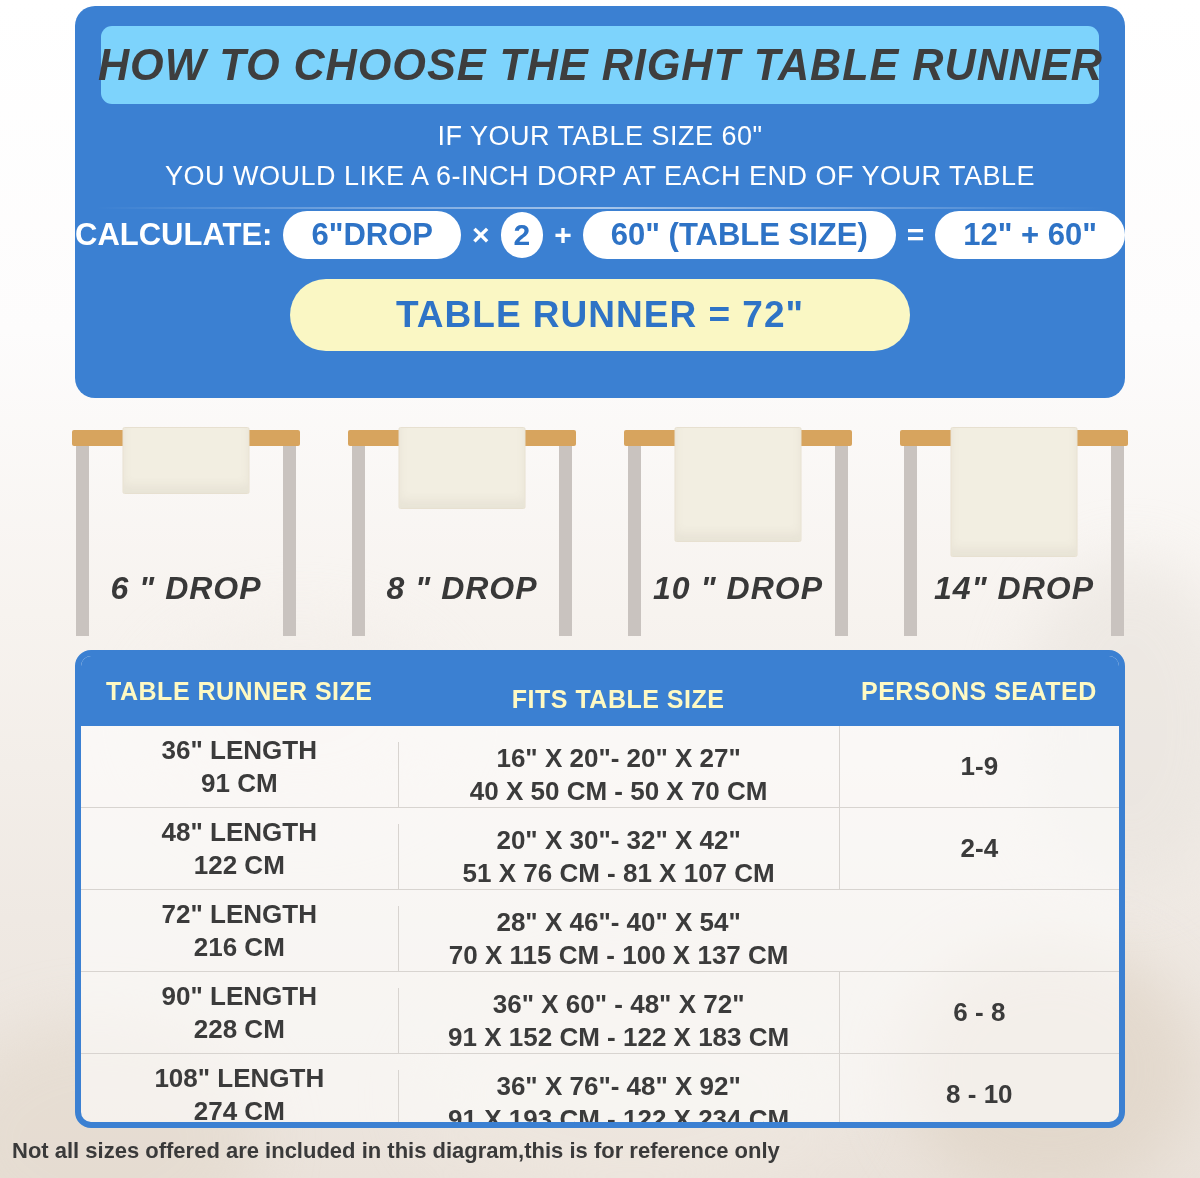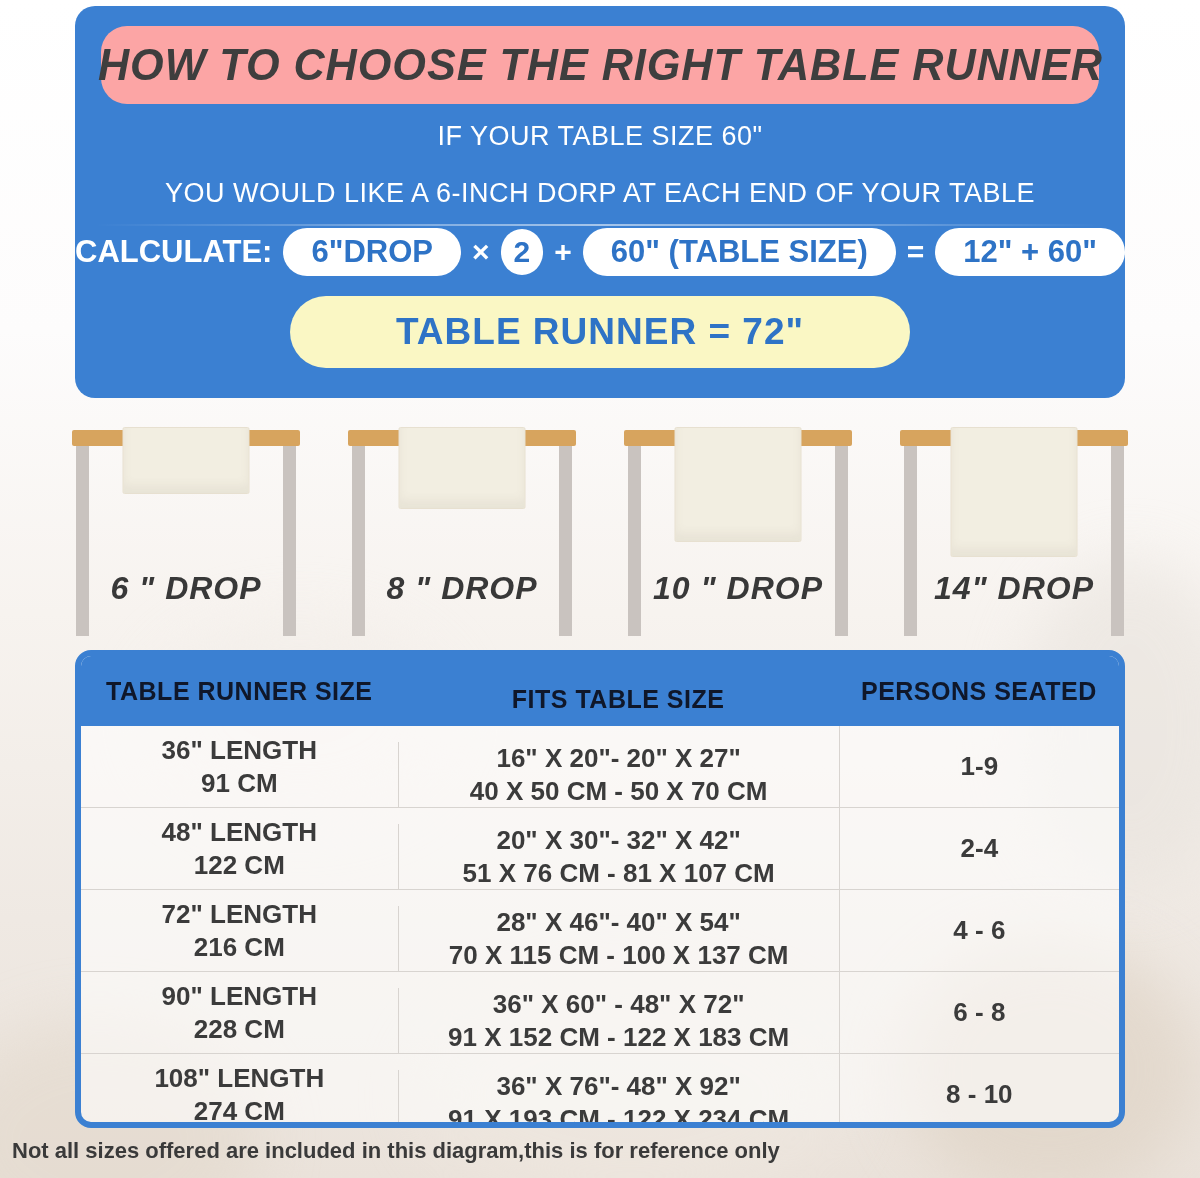--- a/index.html
+++ b/index.html
@@ -16,32 +16,32 @@
   .blob-3{left:1020px;top:560px;width:220px;height:330px;background:#e8e3dd;opacity:.6;}
   .blob-4{left:420px;top:980px;width:420px;height:230px;background:#efe8e0;opacity:.5;}
   .blob-5{left:150px;top:620px;width:300px;height:200px;background:#f2ede8;opacity:.6;}
 
   
   .top-panel{
     position:absolute;left:75px;top:6px;width:1050px;height:392px;
     background:#3b80d2;border-radius:20px;
   }
   .title-box{
-    margin:20px 26px 0;height:78px;background:#fca5a5;border-radius:26px;
+    margin:20px 26px 0;height:78px;background:#7dd3fc;border-radius:11px;
     display:flex;align-items:center;justify-content:center;
   }
   .title-box h1{
     margin:0;font-size:45px;font-weight:bold;font-style:italic;color:#3e3e3e;
     letter-spacing:1px;white-space:nowrap;transform:scaleX(.96);
   }
   .subtitle{
     color:#ffffff;text-align:center;font-size:27px;font-weight:normal;letter-spacing:.5px;
   }
   .subtitle.line1{margin-top:17px;}
-  .subtitle.line2{margin-top:26px;}
+  .subtitle.line2{margin-top:9px;}
   .panel-divider{
     margin:15px auto 0;width:calc(100% - 40px);height:2px;
     background:linear-gradient(90deg,rgba(255,255,255,0) 0%,rgba(255,255,255,.55) 50%,rgba(255,255,255,0) 100%);
   }
   .calc-row{
     margin-top:2px;display:flex;align-items:center;justify-content:center;gap:11px;
     color:#ffffff;font-size:31px;font-weight:bold;
   }
   .calc-op{font-size:30px;font-weight:bold;}
   .pill{
@@ -90,21 +90,21 @@
   .size-table-panel{
     position:absolute;left:75px;top:650px;width:1050px;height:478px;
     border:6px solid #3b80d2;border-radius:16px;overflow:hidden;
     background:rgba(255,255,255,.58);
     display:flex;flex-direction:column;
   }
   .size-header{
     height:70px;flex:0 0 70px;background:#3b80d2;display:flex;align-items:center;
   }
   .hcell{
-    color:#0f172a;font-size:25px;font-weight:bold;letter-spacing:.5px;text-align:center;
+    color:#fef9c3;font-size:25px;font-weight:bold;letter-spacing:.5px;text-align:center;
   }
   .col1{width:30.5%;}
   .col2{width:42.5%;margin-top:16px;}
   .col3{width:27%;}
   .size-body{flex:1;display:flex;flex-direction:column;}
   .srow{flex:1;display:flex;}
   .srow + .srow{border-top:1px solid #d8d4d0;}
   .cell{
     display:flex;flex-direction:column;align-items:center;justify-content:center;
     color:#3b3b3b;font-size:26px;font-weight:bold;line-height:1.25;text-align:center;
@@ -220,21 +220,20 @@
 
       <div class="srow">
         <div class="cell col1">
           <span>72" LENGTH</span>
           <span>216 CM</span>
         </div>
         <div class="cell col2">
           <span>28" X 46"- 40" X 54"</span>
           <span>70 X 115 CM - 100 X 137 CM</span>
         </div>
-        <div class="cell col3">4 - 6</div>
       </div>
 
       <div class="srow">
         <div class="cell col1">
           <span>90" LENGTH</span>
           <span>228 CM</span>
         </div>
         <div class="cell col2">
           <span>36" X 60" - 48" X 72"</span>
           <span>91 X 152 CM - 122 X 183 CM</span>

